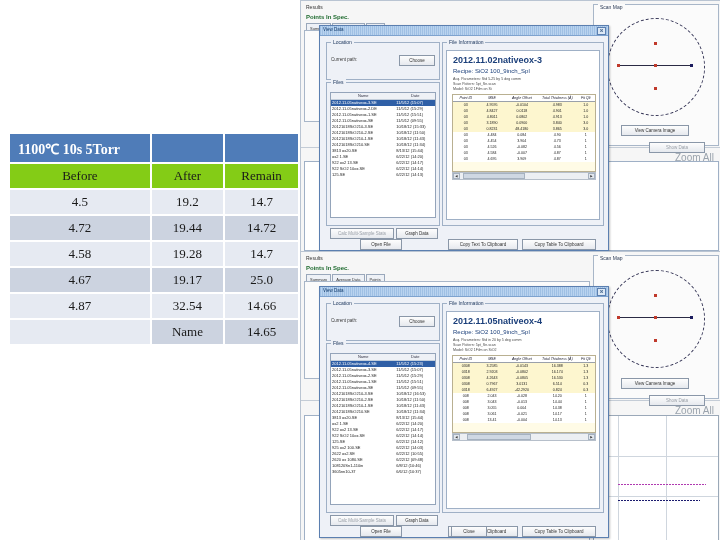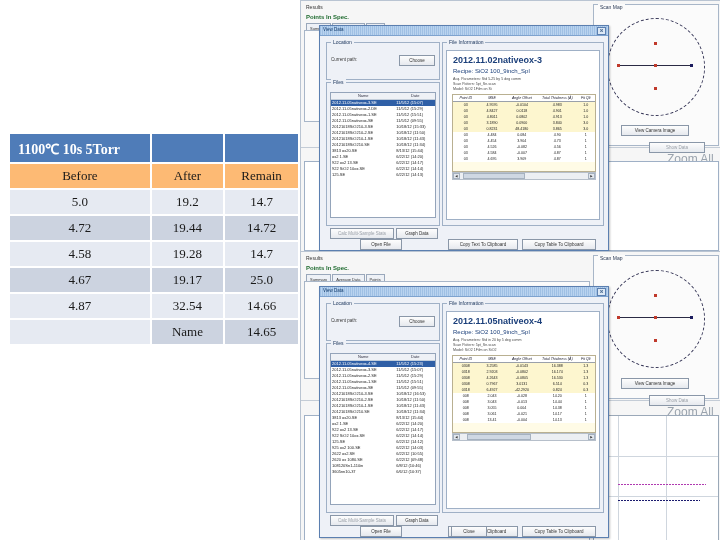--- a/index.html
+++ b/index.html
@@ -27,21 +27,21 @@
   #summary-table tr.alt td{background:#e6eaf2;}
   #summary-table td.c1{width:146px;}
   #summary-table td.c2{width:76px;}
   #summary-table td.c3{width:76px;}
   #summary-table tr.hdr td{
     background:#4f7cb8;height:26px;
   }
   #summary-table tr.hdr td.title{
     color:#ffffff;font-weight:bold;font-size:14px;text-align:left;padding-left:8px;
   }
-  #summary-table tr.labels td{background:#fdba74;font-size:13px;}
+  #summary-table tr.labels td{background:#84cc16;font-size:13px;}
   #summary-table td.blank{background:#e6eaf2;}
 
   
   .shot{
     position:absolute;
     background:#f3f3f3;
     border:1px solid #b9c4d2;
     overflow:hidden;
     font-family:"Liberation Sans", sans-serif;
   }
@@ -69,21 +69,21 @@
   .scanmap .wafer{position:absolute;border:1px dashed #3a3a5a;border-radius:50%;}
   .scanmap .pt{position:absolute;width:3px;height:3px;background:#c0392b;}
   .scanmap .pt.edge{background:#1b1b5e;}
   .scanmap .line{position:absolute;height:1px;background:#2a2a44;}
   .btn{
     position:absolute;border:1px solid #8a97a8;background:linear-gradient(#fdfdfd,#e6e9ee);
     font-size:4.5px;color:#333;text-align:center;line-height:9px;height:9px;
     white-space:nowrap;overflow:hidden;
   }
   .btn.disabled{color:#9aa0a8;}
-  .zoomall{position:absolute;font-size:12px;color:#9aa3ad;}
+  .zoomall{position:absolute;font-size:10px;color:#9aa3ad;margin-left:8px;}
 
   
   .modal{
     position:absolute;background:#eef1f7;border:1px solid #5b7fb0;
     box-shadow:1px 1px 2px rgba(0,0,0,.25);
   }
   .modal .titlebar{
     position:absolute;left:0;top:0;right:0;height:9px;
     background:repeating-linear-gradient(90deg,#9fc0e4 0 1px,#b9d3ef 1px 2px);
     border-bottom:1px solid #7ea3cf;
@@ -146,21 +146,21 @@
     <td class="c1 title">1100℃ 10s 5Torr</td>
     <td class="c2"></td>
     <td class="c3"></td>
   </tr>
   <tr class="labels">
     <td class="c1">Before</td>
     <td class="c2">After</td>
     <td class="c3">Remain</td>
   </tr>
   <tr class="alt">
-    <td class="c1">5.0</td>
+    <td class="c1">4.5</td>
     <td class="c2">19.2</td>
     <td class="c3">14.7</td>
   </tr>
   <tr>
     <td class="c1">4.72</td>
     <td class="c2">19.44</td>
     <td class="c3">14.72</td>
   </tr>
   <tr class="alt">
     <td class="c1">4.58</td>

